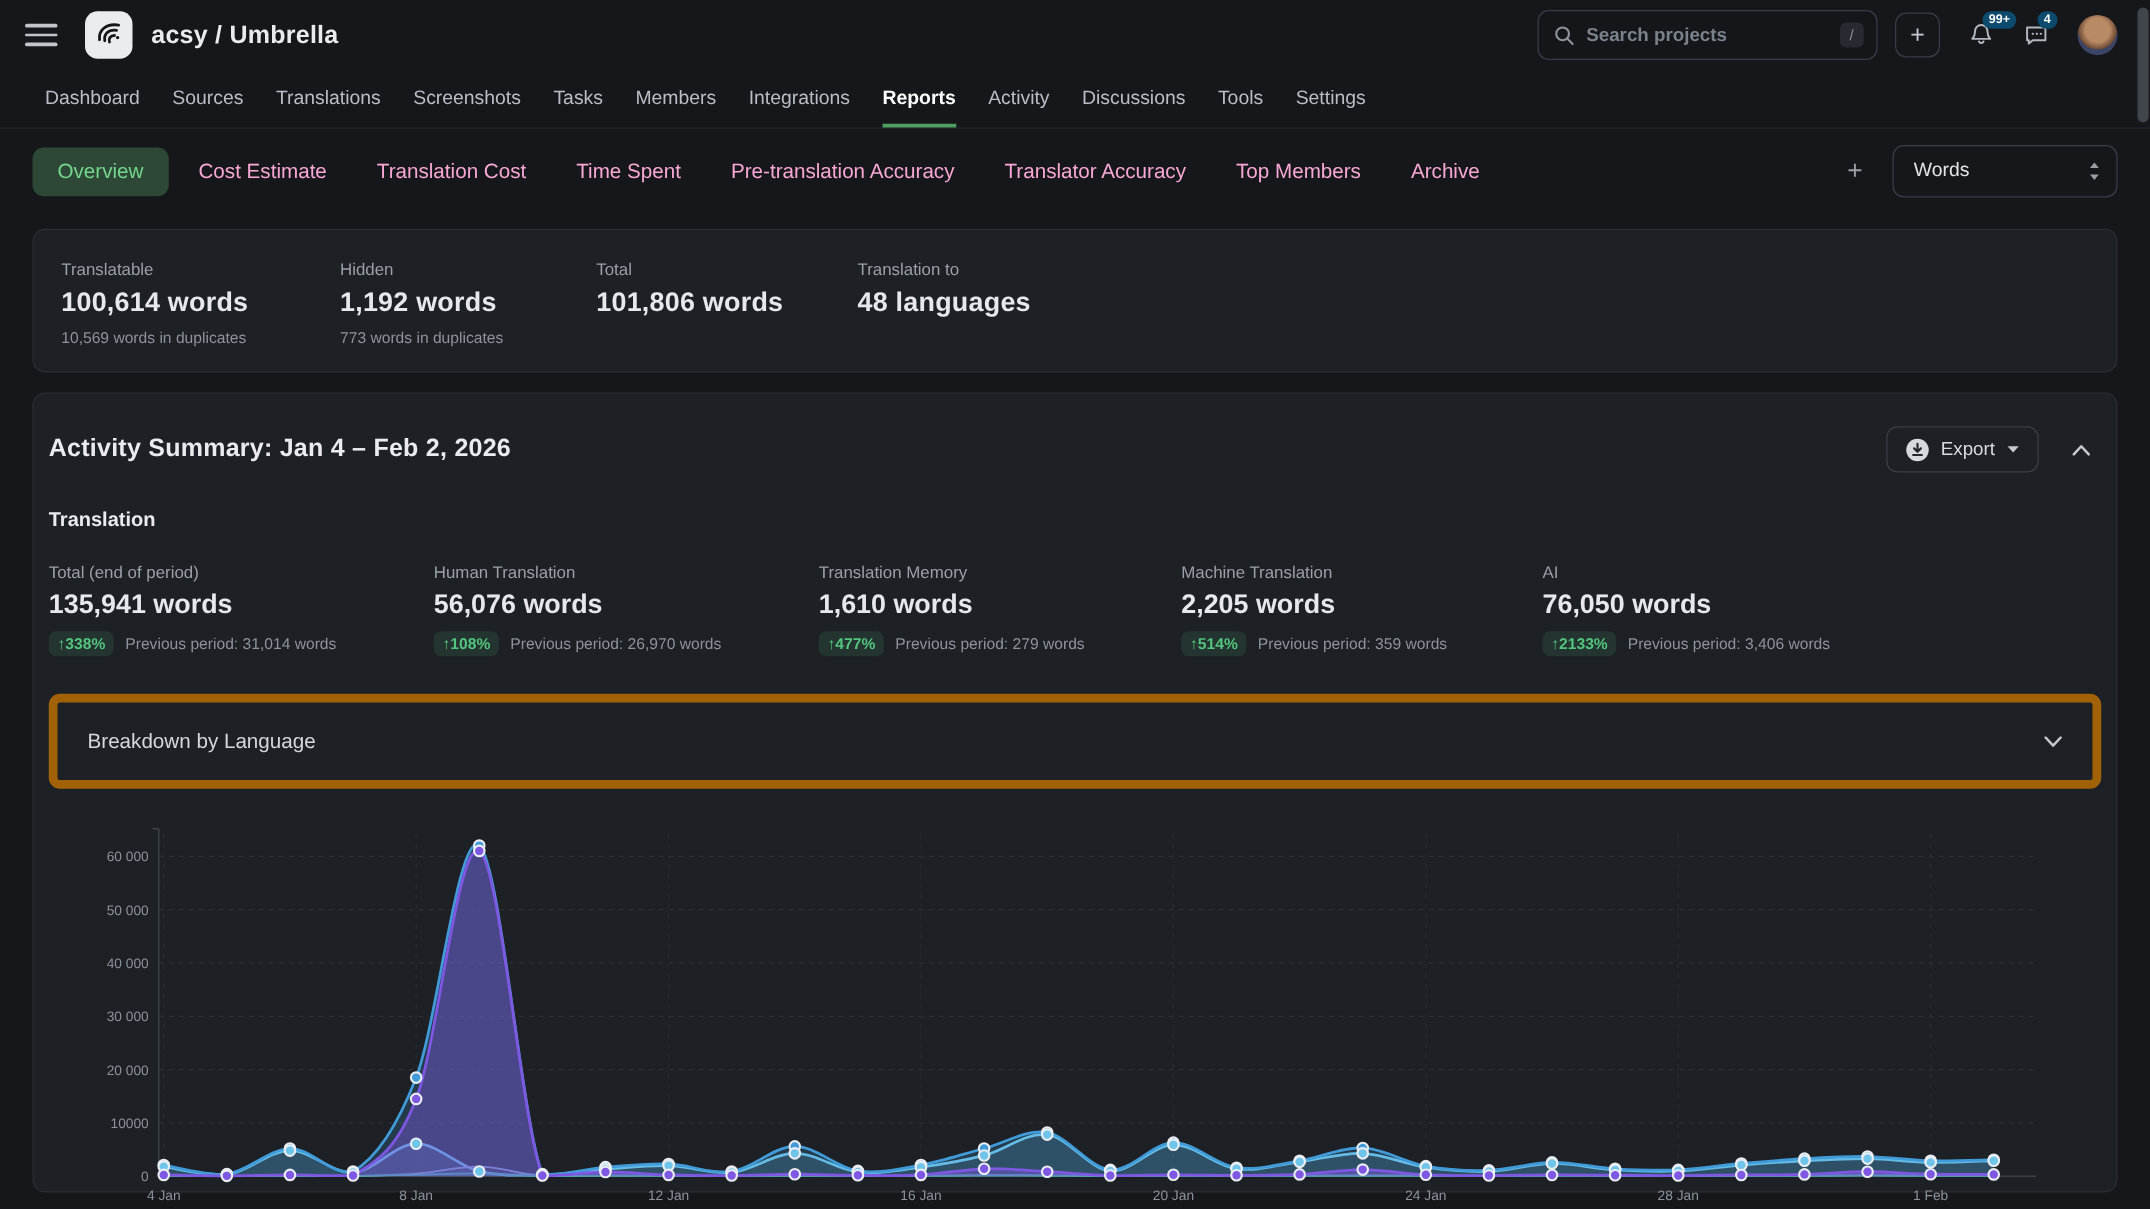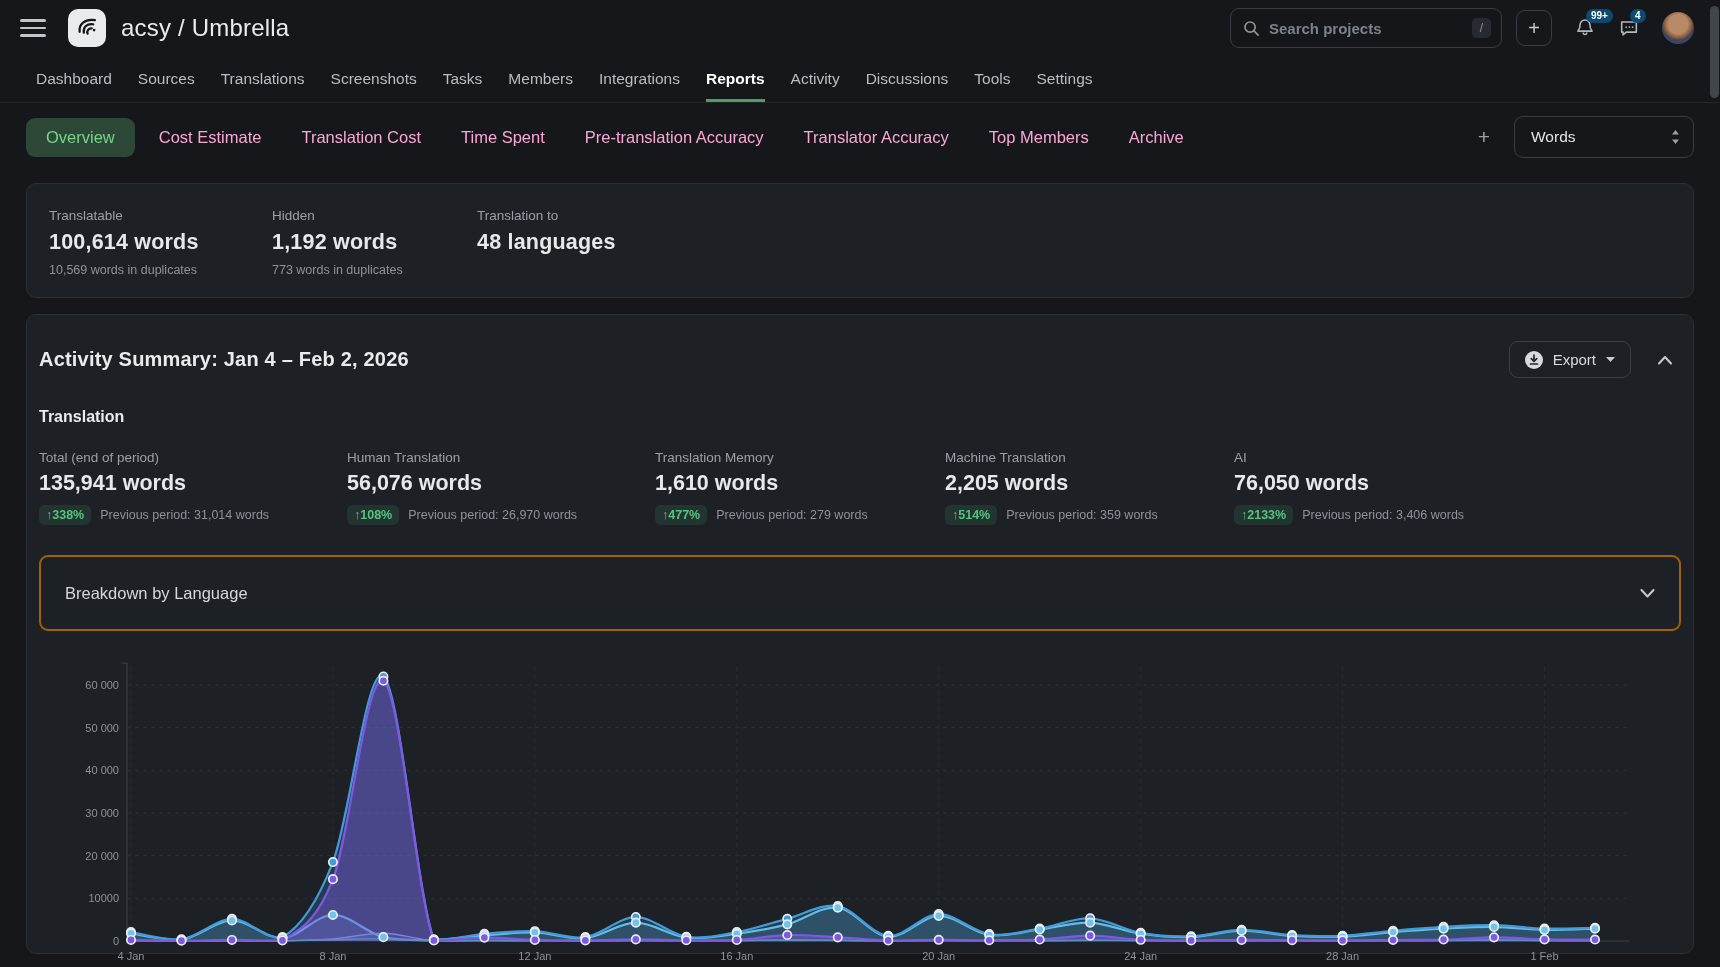--- a/index.html
+++ b/index.html
@@ -5,21 +5,21 @@
   * { margin:0; padding:0; box-sizing:border-box; }
   html,body { width:1720px; height:967px; overflow:hidden; background:#15171b;
     font-family:"Liberation Sans", sans-serif; color:#e9ebee; }
 
   
   .topbar { height:56px; display:flex; align-items:center; padding:0 26px 0 20px; }
   .hamburger { width:26px; cursor:pointer; display:flex; flex-direction:column; gap:5px; }
   .hamburger span { height:2.5px; background:#c2c6cc; border-radius:2px; }
   .logo { width:38px; height:38px; background:#e9ebee; border-radius:10px; margin-left:22px;
     display:flex; align-items:center; justify-content:center; }
-  .app-title { margin-left:15px; font-size:24px; font-weight:400; letter-spacing:.2px; }
+  .app-title { margin-left:15px; font-size:20px; font-weight:700; letter-spacing:.2px; }
   .search-box { margin-left:auto; width:272px; height:40px; border:1px solid #383d45;
     border-radius:9px; display:flex; align-items:center; padding:0 10px 0 12px; background:#14161a; }
   .search-box input { flex:1; background:transparent; border:none; outline:none; color:#cfd3d8;
     font-size:15px; margin-left:9px; font-family:"Liberation Sans", sans-serif;font-weight:bold; }
   .search-box input::placeholder { color:#7b828b; }
   .kbd { background:#272b31; color:#8d939b; font-size:12px; border-radius:5px; padding:3px 8px; }
   .plus-btn { width:36px; height:36px; margin-left:14px; border:1px solid #383d45; border-radius:9px;
     display:flex; align-items:center; justify-content:center; font-size:20px; color:#c6cad0; cursor:pointer; }
   .icon-btn { position:relative; margin-left:22px; cursor:pointer; display:flex; }
   .badge { position:absolute; top:-8px; left:12px; background:#0c4a6e; color:#fff; font-size:10px;
@@ -64,21 +64,21 @@
   .metric-row { display:flex; margin-top:24px; }
   .metric:nth-child(1){ width:308px; } .metric:nth-child(2){ width:308px; }
   .metric:nth-child(3){ width:290px; } .metric:nth-child(4){ width:289px; }
   .metric-label { font-size:13.5px; color:#9aa0a7; }
   .metric-value { font-size:21.5px; font-weight:600; color:#e6e8eb; margin-top:6px; }
   .metric-delta-row { display:flex; align-items:center; margin-top:9px; gap:9px; }
   .delta-badge { background:rgba(87,197,126,0.13); color:#53c57e; font-size:12.5px; font-weight:600;
     padding:3px 7px; border-radius:6px; }
   .metric-prev { font-size:12.5px; color:#8d939b; }
 
-  .breakdown-box { margin-top:30px; border:2px solid #a16207; border-radius:9px; height:76px;
+  .breakdown-box { margin-top:30px; border:7px solid #a16207; border-radius:9px; height:76px;
     display:flex; align-items:center; padding:0 24px; cursor:pointer; }
   .breakdown-label { font-size:16.5px; color:#d5d8db; }
   .breakdown-box .chev { margin-left:auto; }
 
   .chart-wrap { margin-top:22px; }
   svg text { font-family:"Liberation Sans", sans-serif; }
 
   
   .scrollbar { position:fixed; top:0; right:0; width:11px; height:967px; }
   .scroll-thumb { position:absolute; top:6px; right:1px; width:9px; height:92px;
@@ -175,20 +175,24 @@
   <div class="card stats-card">
     <div class="stat-col">
       <div class="stat-label">Translatable</div>
       <div class="stat-value">100,614 words</div>
       <div class="stat-sub">10,569 words in duplicates</div>
     </div>
     <div class="stat-col">
       <div class="stat-label">Hidden</div>
       <div class="stat-value">1,192 words</div>
       <div class="stat-sub">773 words in duplicates</div>
+    </div>
+    <div class="stat-col">
+      <div class="stat-label">Total</div>
+      <div class="stat-value">101,806 words</div>
     </div>
     <div class="stat-col">
       <div class="stat-label">Translation to</div>
       <div class="stat-value">48 languages</div>
     </div>
   </div>
 
   <div class="card activity-card">
     <div class="activity-header">
       <div class="activity-title">Activity Summary: Jan 4 – Feb 2, 2026</div>

